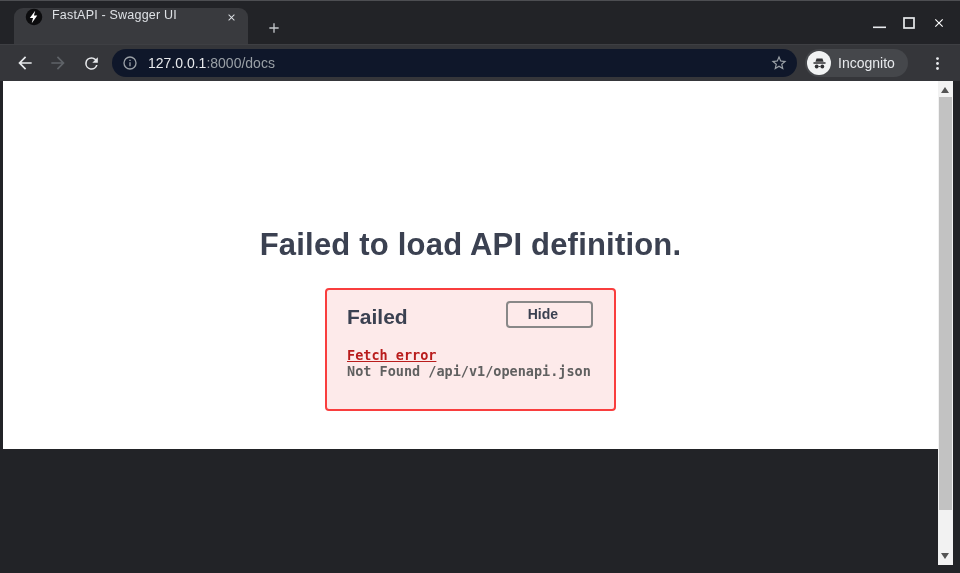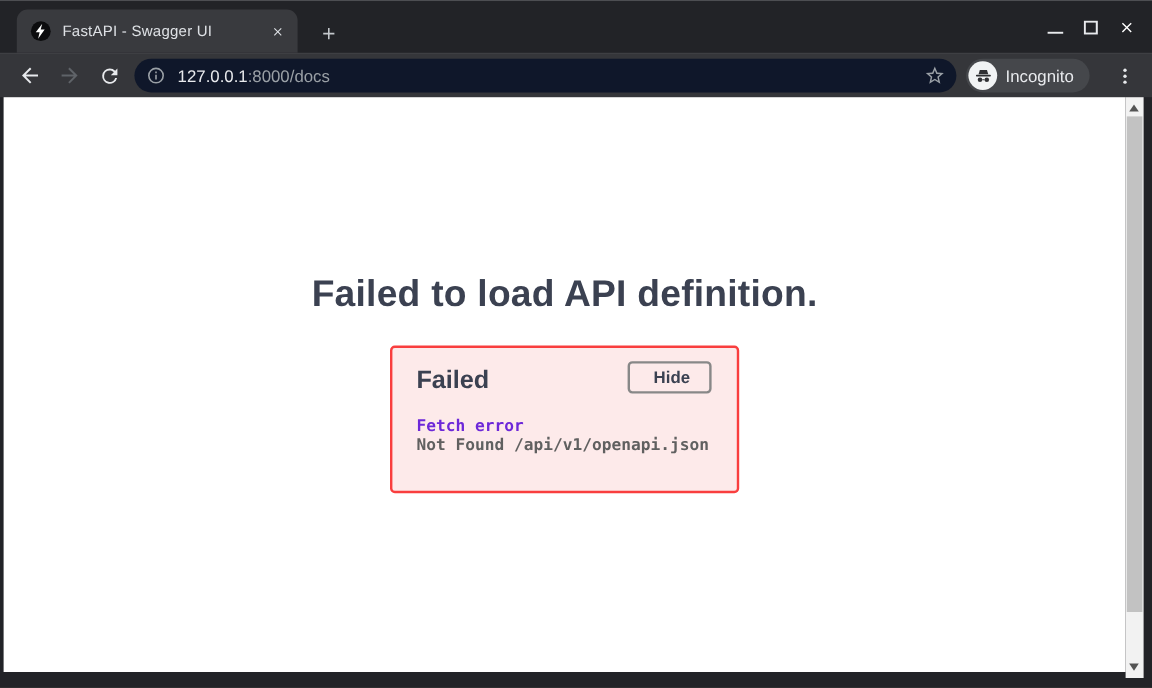--- a/index.html
+++ b/index.html
@@ -5,21 +5,21 @@
   * { margin:0; padding:0; box-sizing:border-box; }
   html,body { background:#111; }
   body { font-family:"Liberation Sans", sans-serif; }
 
   .window { position:relative; width:960px; height:573px; background:#222327; overflow:hidden; }
   .top-highlight { position:absolute; top:0; left:0; right:0; height:1px; background:#4d4e52; }
 
   
   .titlebar { position:absolute; top:1px; left:0; width:100%; height:43px; background:#222327; }
   .tab { position:absolute; left:14px; top:7px; width:234px; height:36px; background:#393a3e;
-         border-radius:9px 9px 0 0; display:flex; align-items:center; }
+         border-radius:9px 9px 0 0; display:flex; align-items:flex-start; }
   .favicon-wrap { width:18px; height:18px; margin-left:11px; flex:0 0 auto; }
   .tab-title { margin-left:9px; font-size:12.5px; color:#dee1e5; flex:1 1 auto; white-space:nowrap;
                overflow:hidden; letter-spacing:.2px; }
   .tab-close { width:18px; height:18px; margin-right:8px; display:flex; align-items:center;
                justify-content:center; border-radius:50%; cursor:pointer; flex:0 0 auto; }
   .newtab-btn { position:absolute; left:263px; top:16px; width:22px; height:22px; display:flex;
                 align-items:center; justify-content:center; cursor:pointer; }
   .win-controls { position:absolute; right:6px; top:6px; height:32px; display:flex; align-items:center; }
   .win-btn { width:30px; height:30px; display:flex; align-items:center; justify-content:center; cursor:pointer; }
 
@@ -36,33 +36,33 @@
   .star-btn { margin-left:auto; margin-right:8px; width:20px; height:20px; display:flex;
               align-items:center; justify-content:center; cursor:pointer; }
   .incognito-badge { position:absolute; left:805px; top:4px; height:28px; border-radius:14px;
                      background:#45474b; display:flex; align-items:center; padding-right:13px; }
   .incognito-avatar { width:24px; height:24px; margin-left:2px; border-radius:50%; background:#f1f3f4;
                       display:flex; align-items:center; justify-content:center; }
   .incognito-label { margin-left:7px; font-size:14px; color:#e8eaed; }
   .menu-btn { left:926px; }
 
   
-  .content { position:absolute; left:3px; top:81px; width:935px; height:479px; background:#ffffff;
+  .content { position:absolute; left:3px; top:81px; width:935px; height:368px; background:#ffffff;
              overflow:hidden; }
   .page-heading { position:absolute; top:146px; left:0; width:100%; text-align:center;
                   font-size:31px; font-weight:bold; color:#3b4151; letter-spacing:.2px; }
   .error-box { position:absolute; left:322px; top:207px; width:291px; height:123px;
                background:#fdeaea; border:2px solid #f93e3e; border-radius:4px; }
   .errors-title { position:absolute; left:20px; top:15px; font-size:21px; font-weight:bold; color:#3b4151; }
-  .hide-btn { position:absolute; right:21px; top:11px; padding:3px 16px 4px 20px; background:transparent;
+  .hide-btn { position:absolute; right:21px; top:11px; padding:3px 33px 4px 20px; background:transparent;
               border:2px solid #888888; border-radius:4px; font-family:"Liberation Sans",sans-serif;
               font-size:14px; font-weight:bold; color:#3b4151; cursor:pointer; }
   .error-item { position:absolute; left:20px; top:57px; font-family:"DejaVu Sans Mono", monospace;
                 font-size:13.5px; line-height:16px; }
-  .error-item-title { font-weight:bold; color:#6d28d9; }
+  .error-item-title { font-weight:bold; color:#b91c1c;text-decoration:underline; }
   .error-item-msg { color:#606060;font-weight:bold; }
 
   
   .scrollbar { position:absolute; left:938px; top:81px; width:15px; height:484px; background:#f2f2f2; }
   .scroll-thumb { position:absolute; left:1px; top:16px; width:13px; height:413px; background:#c2c2c2; cursor:pointer; }
   .scroll-up { position:absolute; left:3px; top:6px; width:0; height:0; cursor:pointer;
                border-left:4.5px solid transparent; border-right:4.5px solid transparent;
                border-bottom:6px solid #545454; }
   .scroll-down { position:absolute; left:3px; bottom:6px; width:0; height:0; cursor:pointer;
                  border-left:4.5px solid transparent; border-right:4.5px solid transparent;

